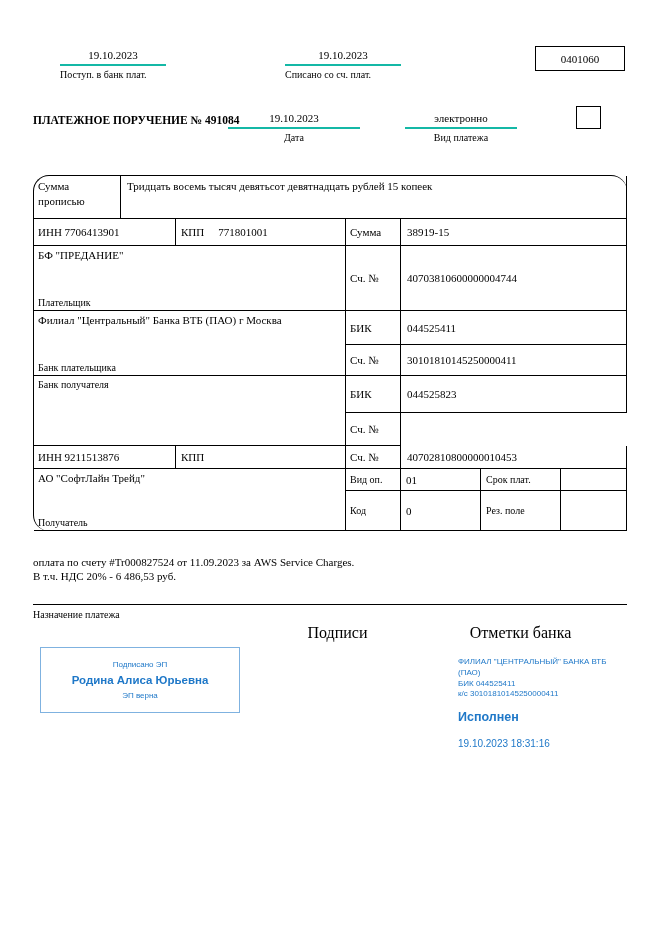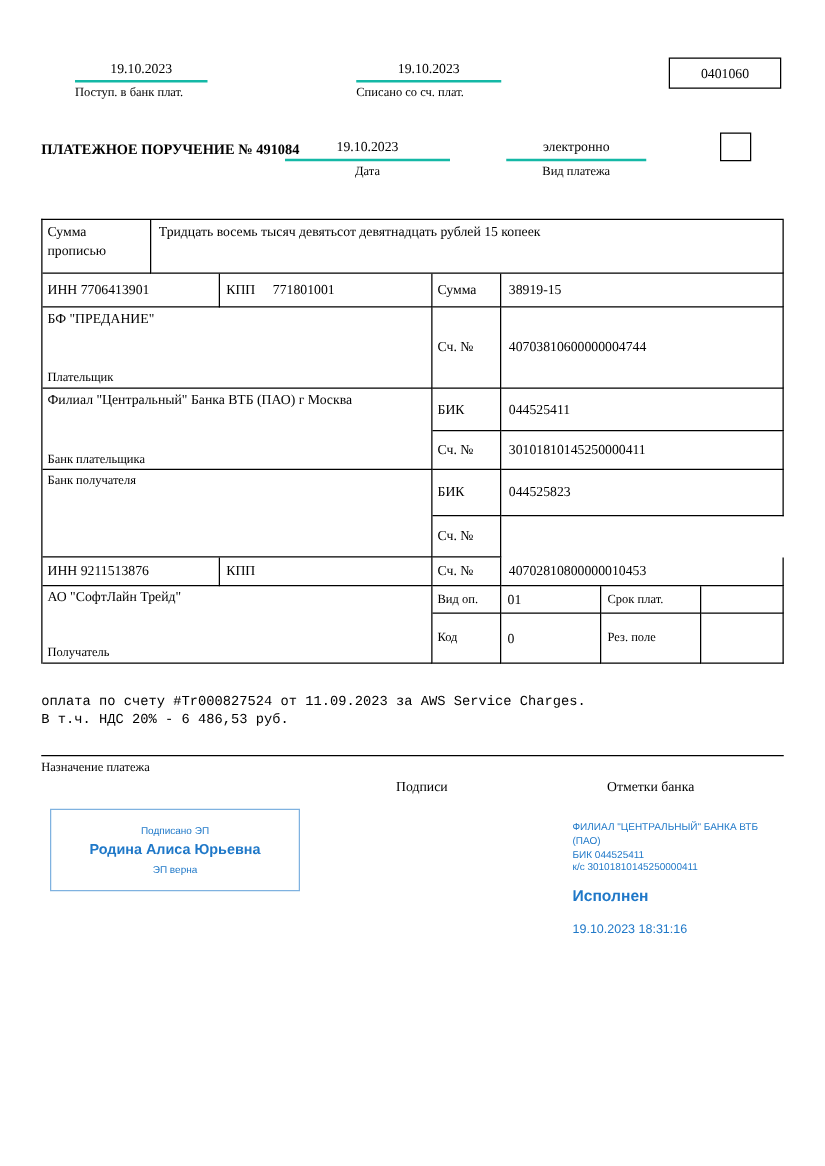--- a/index.html
+++ b/index.html
@@ -11,40 +11,40 @@
   .abs{ position:absolute; }
   .bold{ font-weight:bold; }
   .small{ font-size:10px; }
   .center{ text-align:center; }
   .uline{ border-bottom:2px solid #14b8a6; text-align:center; padding-bottom:3px; }
   .form-box{ display:flex; align-items:center; justify-content:center; border:1px solid #000; }
 
   
   .ptable{
     position:absolute; left:33px; top:175px; width:594px;
-    border-left:1px solid #000; border-top:1px solid #000;
+    border-left:1px solid #000; border-top:1px solid #000;border-radius:16px;
   }
   .trow{ display:flex; }
   .cell{ border-right:1px solid #000; border-bottom:1px solid #000; overflow:hidden; }
   .vcenter{ display:flex; align-items:center; }
   .bigcell{
     width:312px; display:flex; flex-direction:column; justify-content:space-between;
     padding:3px 4px 2px 4px;
   }
   .blklbl{ font-size:10px; }
   .rightcol{ flex:1; display:flex; flex-direction:column; }
   .srow{ display:flex; }
   .lab{ width:55px; padding-left:4px; flex:none; }
   .valc{ flex:1; padding-left:6px; }
   .w80{ width:80px; flex:none; padding-left:5px; }
   .smlab{ font-size:10px; }
-  .flabel{ font-size:11px; }
+  .flabel{ font-size:16px; }
 
   
-  .purpose{ line-height:1.3; padding-top:3px; border-bottom:1px solid #000;font-family:Liberation Mono, monospace; }
+  .purpose{ line-height:1.3; padding-top:3px; border-bottom:1px solid #000; }
 
   
   .sig-stamp{
     border:1px solid var(--stamp-border, #7fb2e0);
     display:flex; flex-direction:column; align-items:center; justify-content:center; gap:5px;
     color:var(--stamp-blue, #1f78c8);
     font-family:"Liberation Sans", sans-serif;
   }
   .ss-small{ font-size:8px; }
   .ss-name{ font-size:11.5px; font-weight:bold; }

